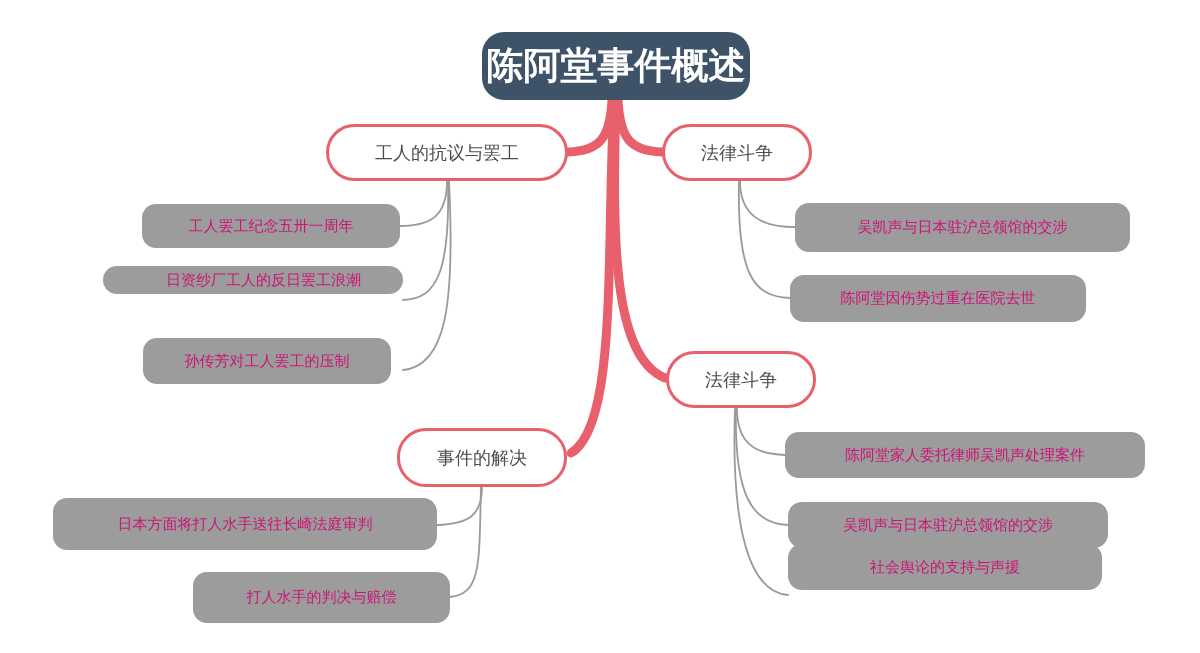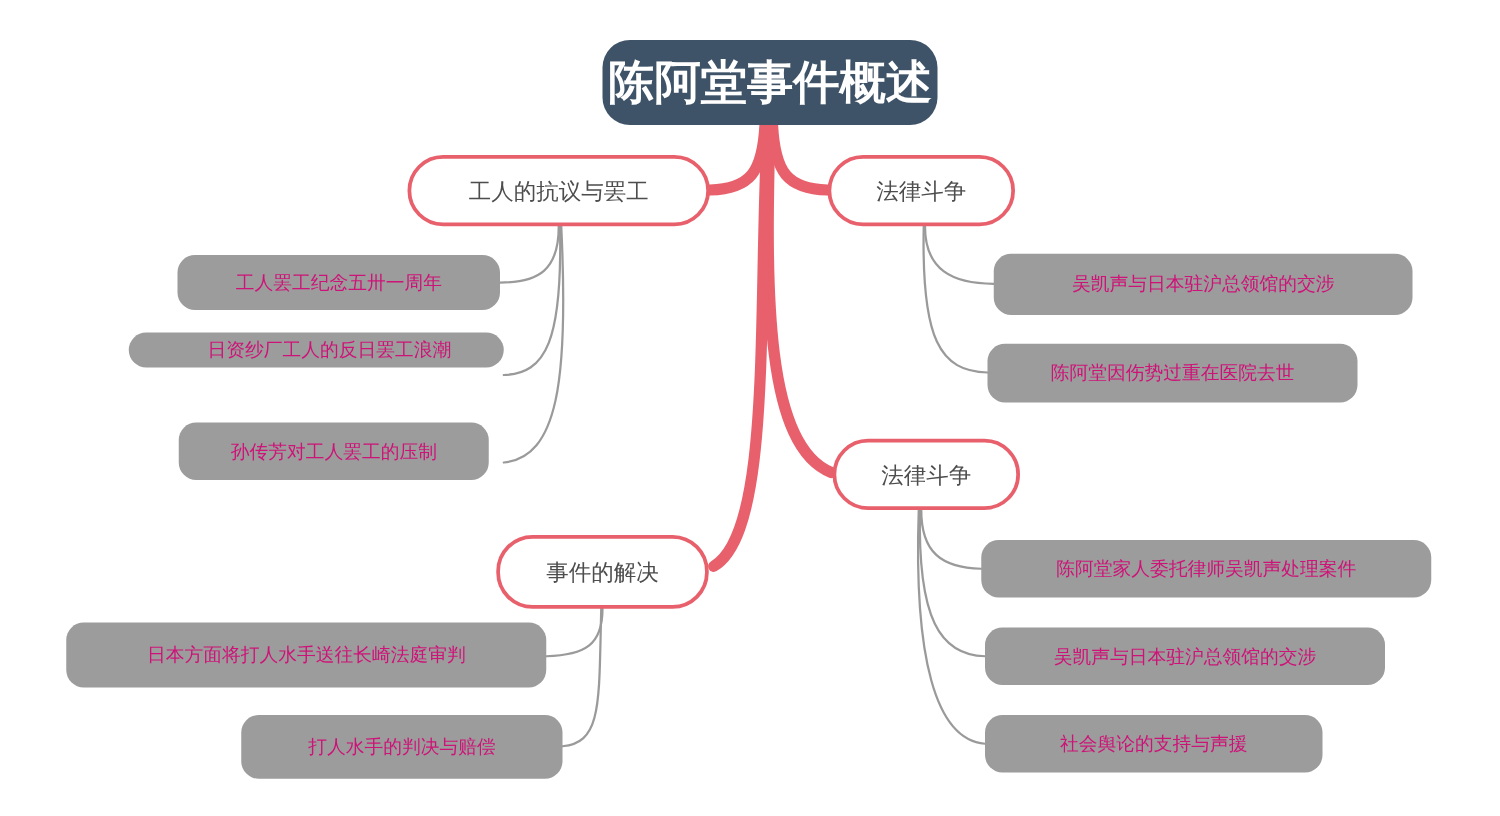--- a/index.html
+++ b/index.html
@@ -70,16 +70,16 @@
 
 <div class="node leaf-node" style="left:142px;top:204px;width:258px;height:44px;">工人罢工纪念五卅一周年</div>
 <div class="node leaf-node" style="left:103px;top:266px;width:300px;height:28px;padding-left:21px;">日资纱厂工人的反日罢工浪潮</div>
 <div class="node leaf-node" style="left:143px;top:338px;width:248px;height:46px;">孙传芳对工人罢工的压制</div>
 
 <div class="node leaf-node" style="left:795px;top:203px;width:335px;height:49px;">吴凯声与日本驻沪总领馆的交涉</div>
 <div class="node leaf-node" style="left:790px;top:275px;width:296px;height:47px;">陈阿堂因伤势过重在医院去世</div>
 
 <div class="node leaf-node" style="left:785px;top:432px;width:360px;height:46px;">陈阿堂家人委托律师吴凯声处理案件</div>
 <div class="node leaf-node" style="left:788px;top:502px;width:320px;height:46px;">吴凯声与日本驻沪总领馆的交涉</div>
-<div class="node leaf-node" style="left:788px;top:572px;width:270px;height:46px;text-align:right;">社会舆论的支持与声援</div>
+<div class="node leaf-node" style="left:788px;top:544px;width:314px;height:46px;text-align:right;">社会舆论的支持与声援</div>
 
 <div class="node leaf-node" style="left:53px;top:498px;width:384px;height:52px;">日本方面将打人水手送往长崎法庭审判</div>
 <div class="node leaf-node" style="left:193px;top:572px;width:257px;height:51px;">打人水手的判决与赔偿</div>
 
 </body></html>

